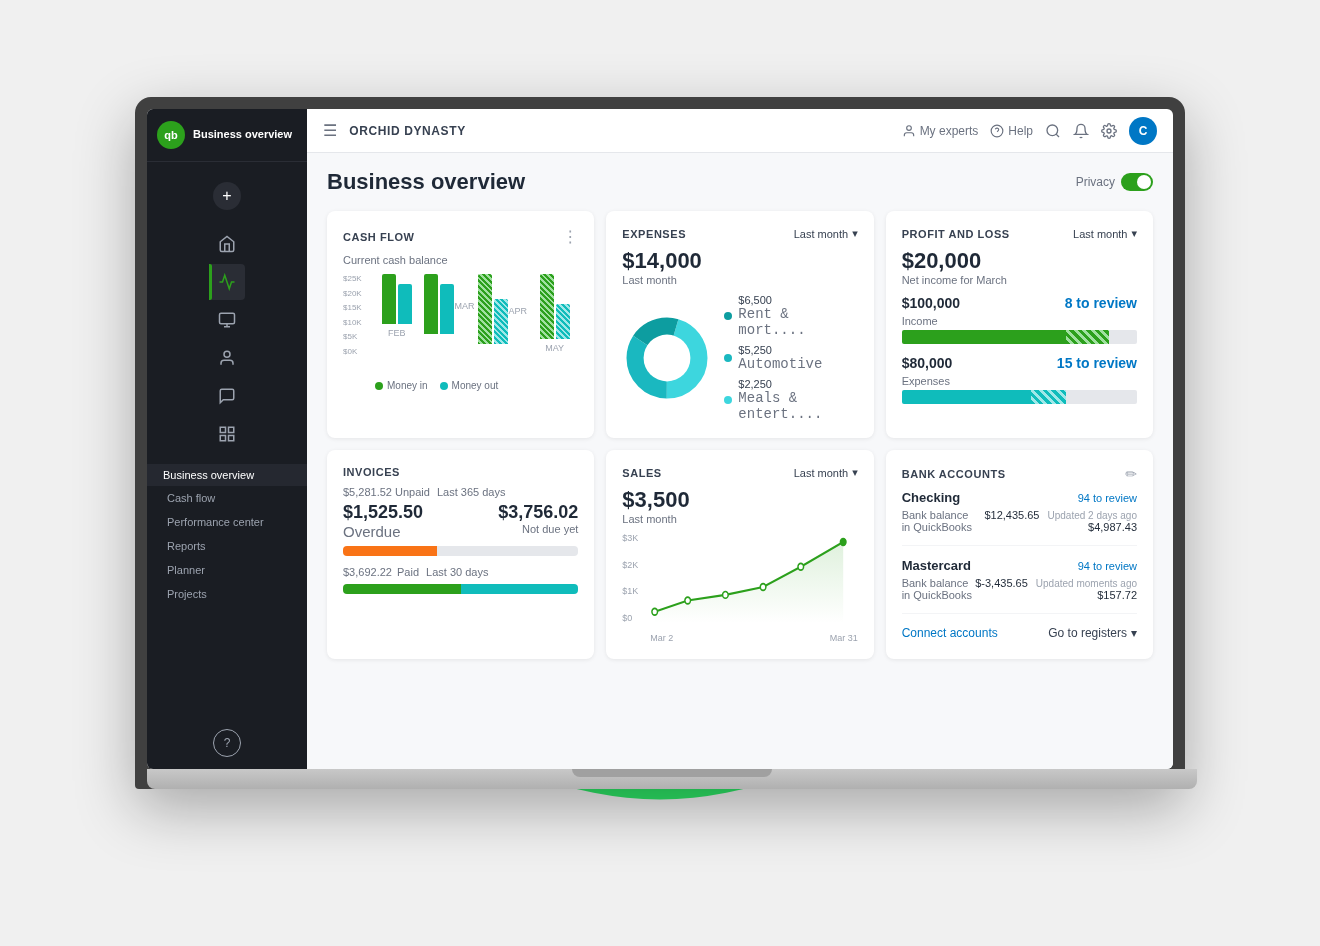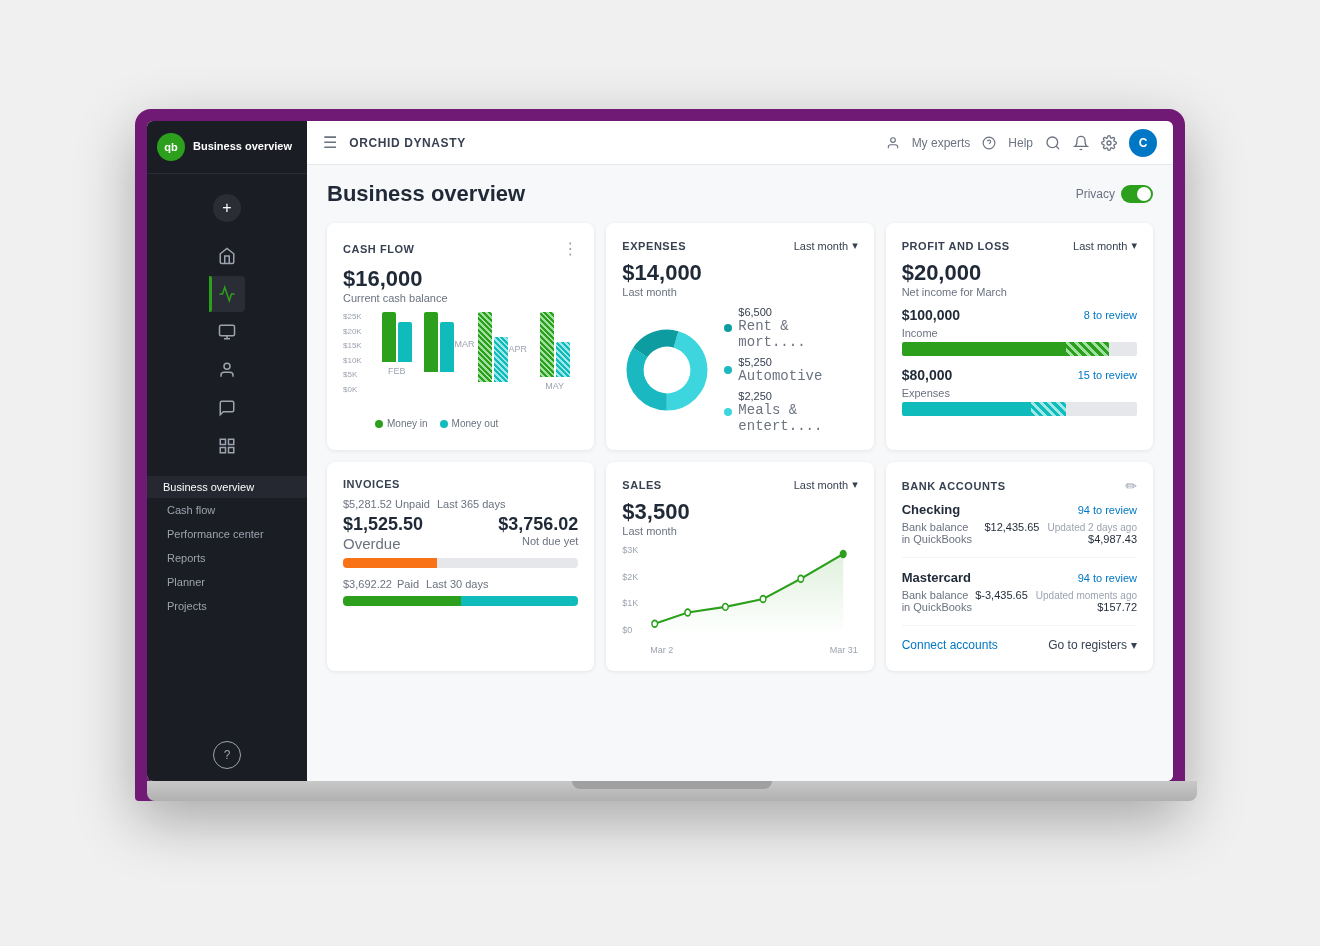--- a/index.html
+++ b/index.html
@@ -1,20 +1,20 @@
 <!DOCTYPE html>
 <html><head>
   <meta charset="utf-8">
   <style>
     * { box-sizing: border-box; margin: 0; padding: 0; }
     body { font-family: -apple-system, BlinkMacSystemFont, 'Segoe UI', sans-serif; background: #f0f0f0; display: flex; justify-content: center; align-items: center; min-height: 100vh; }
 
     .laptop-wrapper { position: relative; width: 1100px; height: 760px; }
     .green-circle { position: absolute; width: 680px; height: 680px; background: #2ee566; border-radius: 50%; top: 50%; left: 50%; transform: translate(-50%, -52%); z-index: 0; }
-    .laptop { position: relative; z-index: 1; background: #701a75; border-radius: 16px 16px 4px 4px; padding: 12px 12px 0 12px; box-shadow: 0 20px 60px rgba(0,0,0,0.3); width: 1050px; margin: 16px auto; }
+    .laptop { position: relative; z-index: 1; background: #404040; border-radius: 16px 16px 4px 4px; padding: 12px 12px 0 12px; box-shadow: 0 20px 60px rgba(0,0,0,0.3); width: 1050px; margin: 4px auto; }
     .screen { background: #fff; border-radius: 6px; overflow: hidden; height: 660px; display: flex; }
     .laptop-base { height: 20px; background: linear-gradient(to bottom, #c8c8c8, #b0b0b0); border-radius: 0 0 8px 8px; width: 1050px; margin: 0 auto; }
     .laptop-notch { width: 200px; height: 8px; background: #a0a0a0; border-radius: 0 0 8px 8px; margin: 0 auto; }
 
     
     .sidebar { width: 160px; background: #1a1d23; display: flex; flex-direction: column; flex-shrink: 0; }
     .sidebar-logo { display: flex; align-items: center; padding: 12px 10px; border-bottom: 1px solid #2a2d35; }
     .qb-logo { width: 28px; height: 28px; background: #2ca01c; border-radius: 50%; display: flex; align-items: center; justify-content: center; margin-right: 8px; flex-shrink: 0; }
     .qb-logo-text { color: white; font-size: 11px; font-weight: bold; }
     .sidebar-title { color: white; font-size: 11px; font-weight: 600; line-height: 1.2; }
@@ -27,21 +27,21 @@
     .sidebar-icon-btn { width: 36px; height: 36px; display: flex; align-items: center; justify-content: center; color: #9ca3af; cursor: pointer; border-radius: 4px; }
     .sidebar-bottom { margin-top: auto; padding: 12px; display: flex; justify-content: center; }
     .sidebar-help { width: 28px; height: 28px; border-radius: 50%; border: 1px solid #9ca3af; display: flex; align-items: center; justify-content: center; color: #9ca3af; font-size: 12px; cursor: pointer; }
 
     
     .main { flex: 1; display: flex; flex-direction: column; overflow: hidden; }
     .topbar { height: 44px; border-bottom: 1px solid #e5e7eb; display: flex; align-items: center; padding: 0 16px; gap: 12px; flex-shrink: 0; }
     .topbar-menu { color: #6b7280; font-size: 16px; cursor: pointer; }
     .topbar-company { font-size: 12px; font-weight: 600; color: #374151; letter-spacing: 0.05em; }
     .topbar-actions { margin-left: auto; display: flex; align-items: center; gap: 12px; }
-    .topbar-action { display: flex; align-items: flex-start; gap: 12px; color: #6b7280; font-size: 12px; cursor: pointer; }
+    .topbar-action { display: flex; align-items: flex-start; gap: 4px; color: #6b7280; font-size: 12px; cursor: pointer; }
     .topbar-avatar { width: 28px; height: 28px; border-radius: 50%; background: #0077c5; display: flex; align-items: center; justify-content: center; color: white; font-size: 12px; font-weight: bold; }
 
     .content { flex: 1; padding: 16px 20px; overflow-y: auto; background: #f7f8fa; }
     .content-header { display: flex; align-items: center; justify-content: space-between; margin-bottom: 16px; }
     .content-title { font-size: 22px; font-weight: 600; color: #1f2937; }
     .privacy-toggle { display: flex; align-items: center; gap: 6px; font-size: 12px; color: #6b7280; }
     .toggle { width: 32px; height: 18px; background: #2ca01c; border-radius: 9px; position: relative; cursor: pointer; }
     .toggle-dot { width: 14px; height: 14px; background: white; border-radius: 50%; position: absolute; top: 2px; right: 2px; }
 
     .cards-grid { display: grid; grid-template-columns: repeat(3, 1fr); gap: 12px; }
@@ -71,21 +71,21 @@
     .donut-item { font-size: 11px; color: #374151; display: flex; align-items: center; gap: 6px; }
     .donut-dot { width: 8px; height: 8px; border-radius: 50%; flex-shrink: 0; }
     .donut-label { color: #6b7280; font-size: 14px; font-family: Liberation Mono, monospace; }
 
     
     .pl-section { margin-top: 8px; }
     .pl-row { margin-bottom: 10px; }
     .pl-row-header { display: flex; justify-content: space-between; align-items: center; margin-bottom: 3px; }
     .pl-amount { font-size: 14px; font-weight: 600; color: #1f2937; }
     .pl-label { font-size: 11px; color: #6b7280; }
-    .pl-review { font-size: 11px; color: #0077c5; font-weight: 400; }
+    .pl-review { font-size: 14px; color: #0077c5; font-weight: 700; }
 
     
     .invoice-row { display: flex; justify-content: space-between; margin-bottom: 4px; }
     .invoice-amount { font-size: 18px; font-weight: 600; color: #1f2937; }
     .invoice-bar { height: 10px; border-radius: 4px; margin-top: 4px; margin-bottom: 10px; display: flex; overflow: hidden; }
     .invoice-orange { background: #f97316; flex: 2; }
     .invoice-gray { background: #e5e7eb; flex: 3; }
     .bank-account { margin-bottom: 12px; padding-bottom: 12px; border-bottom: 1px solid #f3f4f6; }
     .bank-account:last-of-type { border-bottom: none; }
     .bank-name-row { display: flex; justify-content: space-between; align-items: center; margin-bottom: 4px; }
@@ -228,21 +228,20 @@
             </div>
           </div>
 
           <div class="cards-grid">
 
             <div class="card">
               <div class="card-header">
                 <span class="card-title">CASH FLOW</span>
                 <span class="card-menu">⋮</span>
               </div>
-              <div class="card-amount">$16,000</div>
               <div class="card-subtitle">Current cash balance</div>
               <div class="cashflow-chart">
                 <div style="display:flex;align-items:flex-start;height:100px;position:relative;padding-left:30px;gap:4px;">
                   <div style="position:absolute;left:0;top:0;bottom:18px;display:flex;flex-direction:column;justify-content:space-between;">
                     <span style="font-size:8px;color:#9ca3af;">$25K</span>
                     <span style="font-size:8px;color:#9ca3af;">$20K</span>
                     <span style="font-size:8px;color:#9ca3af;">$15K</span>
                     <span style="font-size:8px;color:#9ca3af;">$10K</span>
                     <span style="font-size:8px;color:#9ca3af;">$5K</span>
                     <span style="font-size:8px;color:#9ca3af;">$0K</span>

